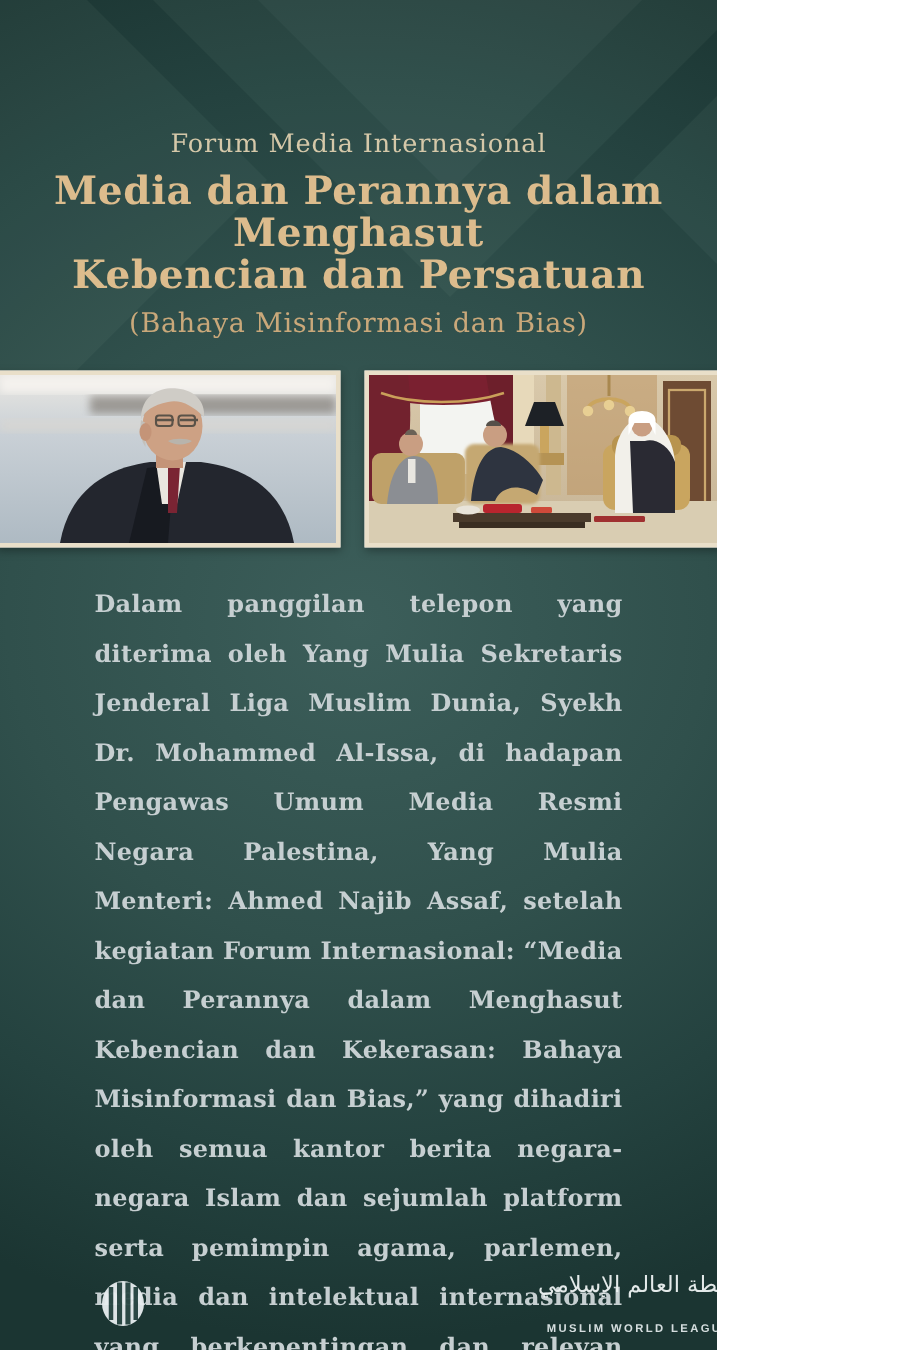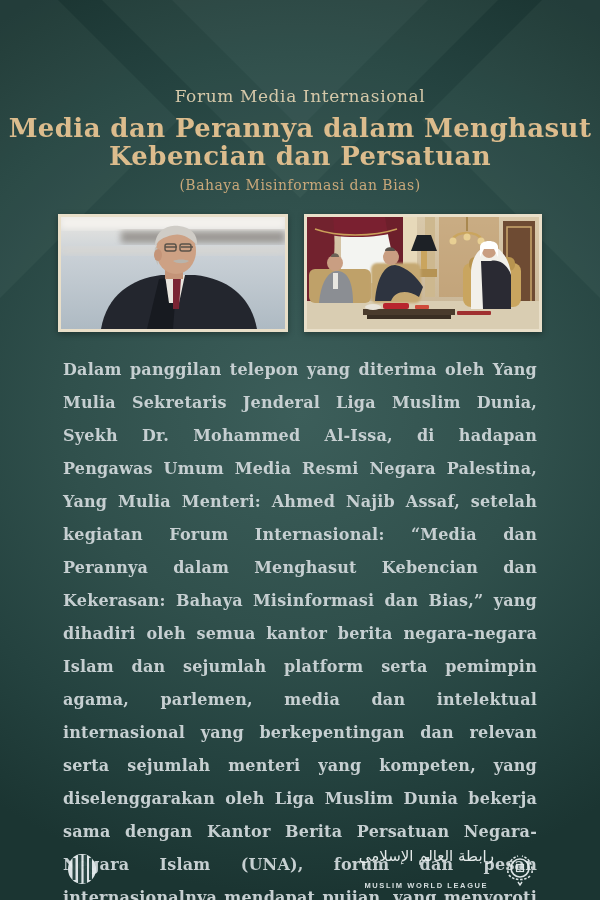--- a/index.html
+++ b/index.html
@@ -1,31 +1,31 @@
 <!DOCTYPE html>
 <html><head>
 <meta charset="utf-8">
 <style>
   * { margin:0; padding:0; box-sizing:border-box; }
   body { width:600px; height:900px; font-family:"DejaVu Serif", serif; }
   .page{
-    position:relative; width:600px; height:900px; overflow:hidden;
+    position:relative; width:478px; height:900px; overflow:hidden;
     background: radial-gradient(ellipse 520px 480px at 50% 46%, #3c5e5a 0%, #30504c 45%, #24423f 75%, #1b3532 100%);
   }
   
   .diamond{ position:absolute; background:rgba(173,196,192,0.06); transform:rotate(45deg); }
   .d1{ width:280px; height:280px; left:160px; top:-140px; }
   .d2{ width:280px; height:280px; left:-160px; top:-20px; }
   .d3{ width:280px; height:280px; left:480px; top:-20px; }
   .d4{ width:280px; height:280px; left:160px; top:-210px; background:rgba(173,196,192,0.05); }
 
   .header{ position:relative; padding-top:86px; text-align:center; }
   .eyebrow{ font-size:17px; color:#d5c8a9; letter-spacing:0.6px; }
   .title{ margin-top:8px; font-size:26px; font-weight:bold; color:#dcbc8d; line-height:28px; letter-spacing:0.4px; }
-  .subtitle{ margin-top:7px; font-size:14px; color:#c9a87a; letter-spacing:0.5px; }
+  .subtitle{ margin-top:7px; font-size:18px; color:#c9a87a; letter-spacing:0.5px; }
 
   .photos{ position:relative; margin-top:21px; display:flex; justify-content:center; gap:16px; }
   .photo-frame{ border:3px solid #e9dfc9; box-shadow:0 2px 6px rgba(0,0,0,0.35); background:#cfd6da; line-height:0; }
   .photo-frame svg{ display:block; }
 
   .body-text{
     position:relative; margin:21px 63px 0 63px;
     font-size:16px; font-weight:bold; line-height:33px;
     color:#c6cfd1; letter-spacing:0.2px;
     text-align:justify; text-align-last:center;

